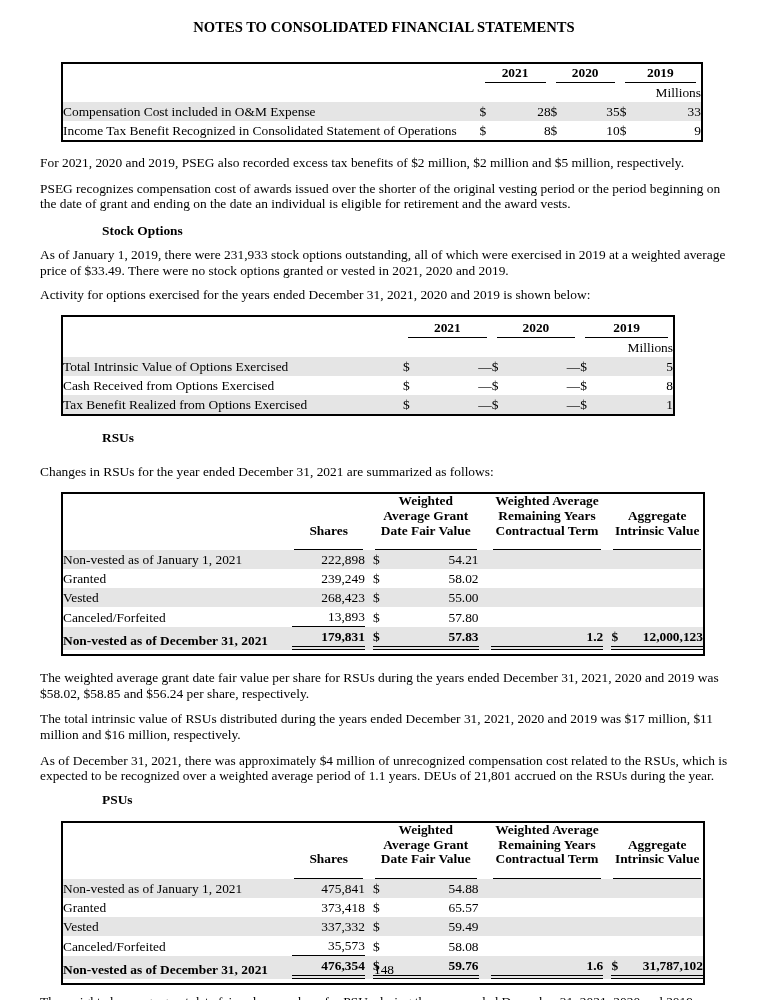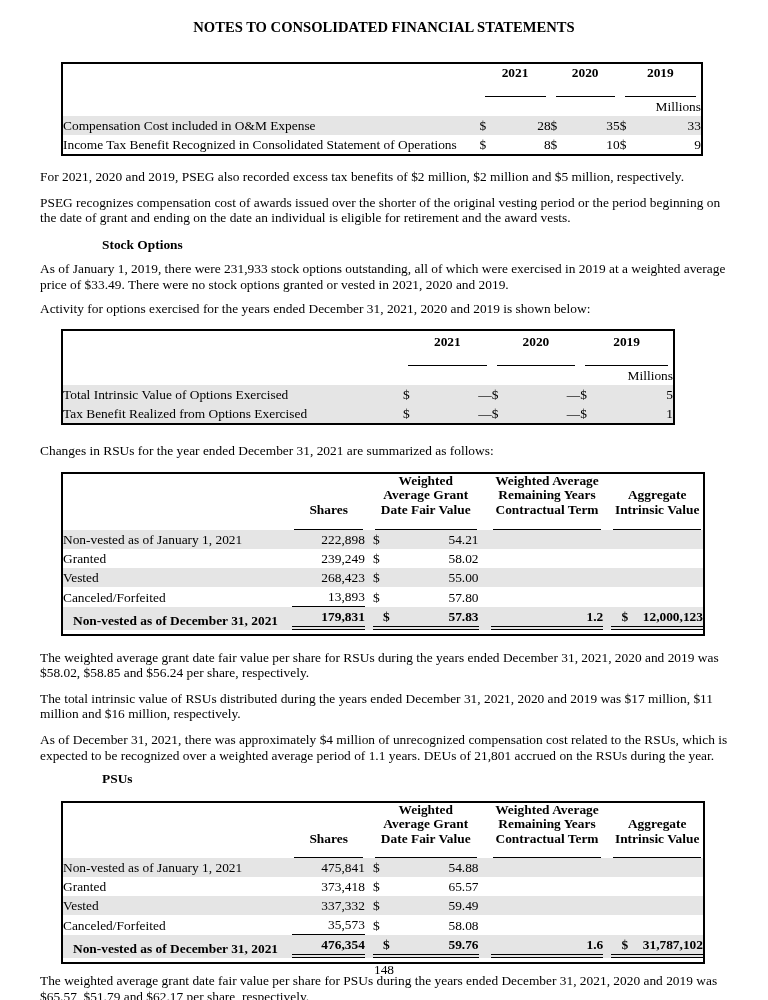--- a/index.html
+++ b/index.html
@@ -21,28 +21,28 @@
   }
   table.t1{margin:27px 0 0 61px;width:642px;}
   table.t2{margin:13px 0 0 61px;width:614px;}
   table.t3{margin:13px 0 0 61px;width:644px;}
   .fin td,.fin th{padding:0;vertical-align:bottom;font-weight:normal;height:19px;line-height:18px;overflow:hidden;}
   .fin tr.shade td,.fin tr.shade th{background:#e5e5e5;}
   .lbl{padding-left:6px;text-align:left;white-space:nowrap;}
   .cur{text-align:left;padding-left:4px;}
   .val{text-align:right;padding-right:7px;white-space:nowrap;}
   .yr-cell{height:20px;}
-  .yr{font-weight:bold;text-align:center;border-bottom:1.5px solid #000;margin:0 5px;padding-bottom:14px;}
+  .yr{font-weight:bold;text-align:center;border-bottom:1.5px solid #000;margin:0 5px;padding-bottom:0;}
   .millions{text-align:right;height:18px;}
   .hdc{height:auto;padding-top:5px;}
   .hd{
     font-weight:bold;text-align:center;white-space:pre-line;line-height:14.6px;
     border-bottom:1.5px solid #000;padding-bottom:11px;margin:0 2px;
   }
-  .total td{font-weight:bold;padding-left:10px;}
+  .total td{font-weight:bold;}
   .ul{border-bottom:1.5px solid #000;}
   .dbl{border-bottom:4px double #000;}
   .padrow td{height:4px;line-height:4px;}
   .toprow td{height:2px;line-height:2px;}
 </style>
 </head>
 <body>
 
 <div class="page">
 
@@ -134,32 +134,42 @@
     </tr>
     <tr class="shade">
       <td class="lbl">Total Intrinsic Value of Options Exercised</td>
       <td class="cur">$</td>
       <td class="val">—</td>
       <td class="cur">$</td>
       <td class="val">—</td>
       <td class="cur">$</td>
       <td class="val">5</td>
     </tr>
+    <tr>
+      <td class="lbl">Cash Received from Options Exercised</td>
+      <td class="cur">$</td>
+      <td class="val">—</td>
+      <td class="cur">$</td>
+      <td class="val">—</td>
+      <td class="cur">$</td>
+      <td class="val">8</td>
+    </tr>
     <tr class="shade">
       <td class="lbl">Tax Benefit Realized from Options Exercised</td>
       <td class="cur">$</td>
       <td class="val">—</td>
       <td class="cur">$</td>
       <td class="val">—</td>
       <td class="cur">$</td>
       <td class="val">1</td>
     </tr>
   </tbody>
     </table>
 
+  <div class="subhead" style="margin-top:14px">RSUs</div>
   <div class="para" style="margin-top:18px">Changes in RSUs for the year ended December 31, 2021 are summarized as follows:</div>
 
   <table class="fin t3">
     <colgroup>
       <col style="width:228px">
         <col style="width:72px">
         <col style="width:8px">
       <col style="width:20px">
         <col style="width:85px">
         <col style="width:12px">

